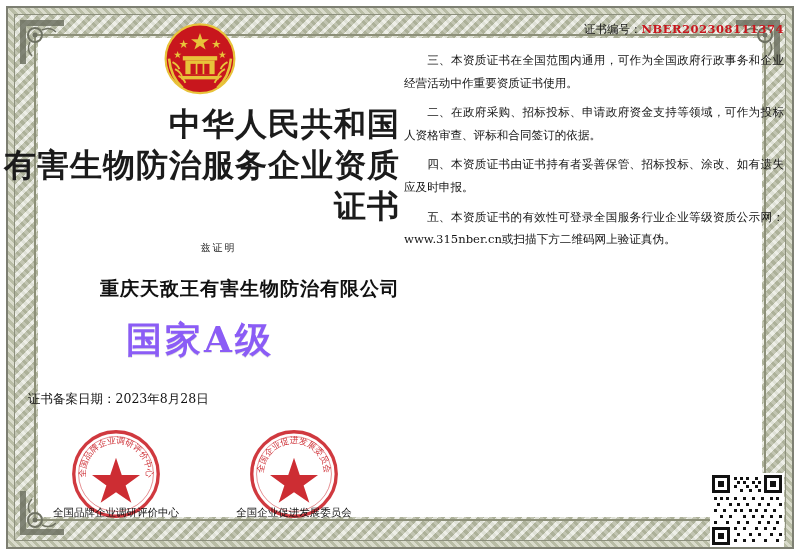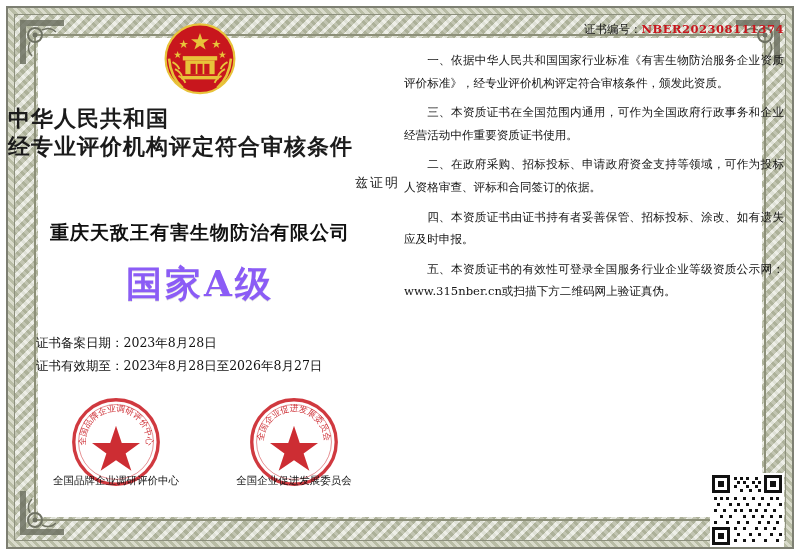--- a/index.html
+++ b/index.html
@@ -92,62 +92,61 @@
     margin-bottom: 4px;
   }
   .emblem {
     width: 86px;
     height: 86px;
     position: relative;
   }
 
   
   .title-main {
-    text-align: left;
+    text-align: right;
     color: #1b1b1b;
     font-family: "DejaVu Serif", "Liberation Serif", serif;
     font-weight: bold;
-    font-size: 22px;
+    font-size: 32px;
     line-height: 1.28;
     letter-spacing: 1px;
-    padding-left: 8px;
   }
   .subtitle-zizhengming {
-    text-align: right;
-    font-family: "DejaVu Serif", "Liberation Serif", serif;
-    font-size: 13px;
+    text-align: center;
+    font-family: "DejaVu Serif", "Liberation Serif", serif;
+    font-size: 10px;
     color: #1b1b1b;
     margin-top: 14px;
     letter-spacing: 2px;
     padding-left: 37px;
   }
   .company {
-    text-align: center;
+    text-align: right;
     font-family: "DejaVu Serif", "Liberation Serif", serif;
     font-weight: bold;
     font-size: 19px;
     color: #111111;
-    margin-top: 28px;
+    margin-top: 21px;
     letter-spacing: 1px;
   }
   .grade {
     text-align: center;
     font-family: "DejaVu Serif", "Liberation Serif", serif;
     font-weight: bold;
     font-size: 36px;
     color: #8b5cf6;
     margin-top: 14px;
     letter-spacing: 3px;
     text-shadow: 0 1px 0 rgba(0,0,0,0.12);
   }
 
   
   .dates {
     margin-top: 22px;
-    padding-left: 36px;
+    padding-left: 28px;
     font-family: "DejaVu Serif", "Liberation Serif", serif;
     font-size: 12.5px;
     color: #111111;
     line-height: 1.85;
   }
   .dates .row { white-space: nowrap; }
 
   
   .seals {
     margin-top: 16px;
@@ -293,35 +292,32 @@
             <polygon points="31,30 32.3,33.6 36.1,33.6 33,35.9 34.2,39.5 31,37.2 27.8,39.5 29,35.9 25.9,33.6 29.7,33.6" fill="#e8c33a"></polygon>
             <polygon points="69,30 70.3,33.6 74.1,33.6 71,35.9 72.2,39.5 69,37.2 65.8,39.5 67,35.9 63.9,33.6 67.7,33.6" fill="#e8c33a"></polygon>
             <polygon points="24,43 25.1,46.1 28.4,46.1 25.7,48.1 26.7,51.2 24,49.3 21.3,51.2 22.3,48.1 19.6,46.1 22.9,46.1" fill="#e8c33a"></polygon>
             <polygon points="76,43 77.1,46.1 80.4,46.1 77.7,48.1 78.7,51.2 76,49.3 73.3,51.2 74.3,48.1 71.6,46.1 74.9,46.1" fill="#e8c33a"></polygon>
           </svg>
         </div>
       </div>
 
       <div class="title-main">
         <div>中华人民共和国</div>
-        <div>经专业评价机构评定符合审核条件</div>
+        <div>有害生物防治服务企业资质证书</div>
       </div>
 
       <div class="subtitle-zizhengming">兹证明</div>
 
       <div class="company">重庆天敌王有害生物防治有限公司</div>
 
       <div class="grade">国家A级</div>
 
       <div class="dates">
         <div class="row">
           <span>证书备案日期：</span><span>2023年8月28日</span>
-        </div>
-        <div class="row">
-          <span>证书有效期至：</span><span>2023年8月28日至2026年8月27日</span>
         </div>
       </div>
 
       <div class="seals">
 
         <div class="seal-block">
           <div class="seal">
             <svg width="96" height="96" viewBox="0 0 100 100">
               <circle cx="50" cy="50" r="44" fill="none" stroke="#c8161d" stroke-width="3.5" opacity="0.85"></circle>
               <circle cx="50" cy="50" r="39" fill="none" stroke="#c8161d" stroke-width="1" opacity="0.5"></circle>
@@ -353,21 +349,20 @@
       </div>
     </div>
 
     <div class="right-col">
 
       <div class="cert-no">
         <span>证书编号：</span><span class="value">NBER202308111374</span>
       </div>
 
 
-      <div class="note">一、依据中华人民共和国国家行业标准《有害生物防治服务企业资质评价标准》，经专业评价机构评定符合审核条件，颁发此资质。</div>
       <div class="note">三、本资质证书在全国范围内通用，可作为全国政府行政事务和企业经营活动中作重要资质证书使用。</div>
       <div class="note">二、在政府采购、招标投标、申请政府资金支持等领域，可作为投标人资格审查、评标和合同签订的依据。</div>
       <div class="note">四、本资质证书由证书持有者妥善保管、招标投标、涂改、如有遗失应及时申报。</div>
       <div class="note last">五、本资质证书的有效性可登录全国服务行业企业等级资质公示网：www.315nber.cn或扫描下方二维码网上验证真伪。</div>
 
       <div class="qr">
         <svg width="74" height="74" viewBox="0 0 74 74">
           <rect width="74" height="74" fill="#ffffff"></rect>
           <g fill="#111111">
 

